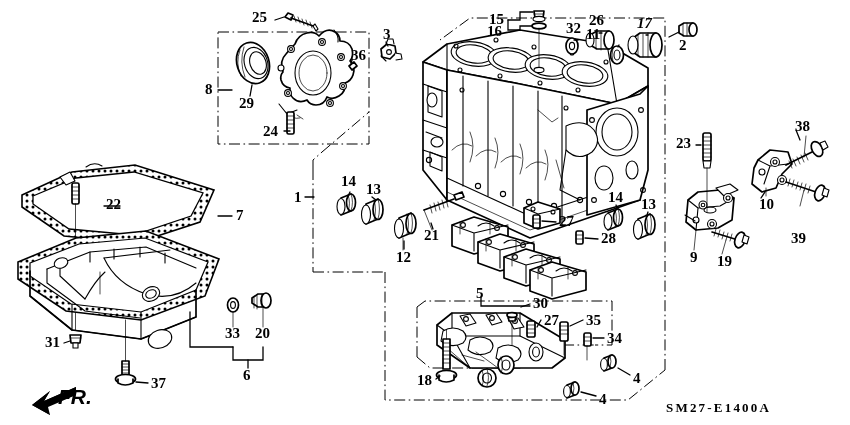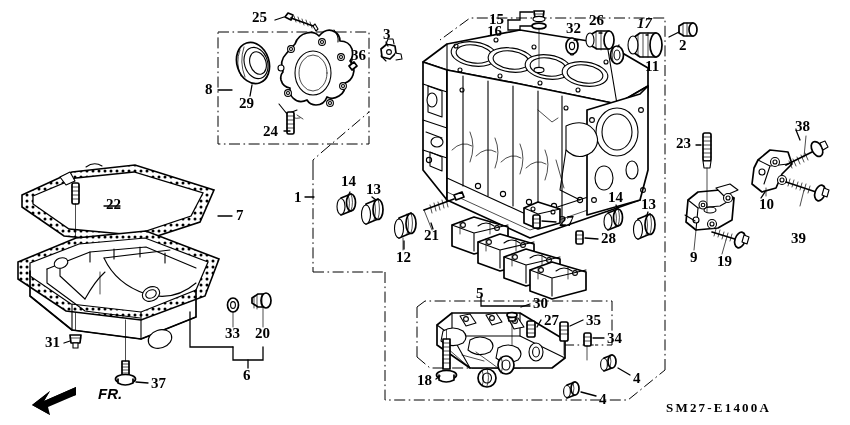--- a/index.html
+++ b/index.html
@@ -4,21 +4,21 @@
 <title>Parts Diagram</title>
 <style>
   html,body{margin:0;padding:0;background:#ffffff;}
   #stage{position:relative;width:850px;height:425px;background:#ffffff;
          font-family:"Liberation Serif",serif;overflow:hidden;}
   #art{position:absolute;left:0;top:0;width:850px;height:425px;}
   .lbl{position:absolute;font-family:"Liberation Serif",serif;font-weight:700;
        color:#000;line-height:1;white-space:nowrap;}
   .n{font-size:15px;}
   .fr{position:absolute;font-family:"Liberation Sans",sans-serif;font-weight:700;
-      font-style:italic;font-size:15px;color:#000;margin-left:40px;}
+      font-style:italic;font-size:21px;color:#000;}
   .code{position:absolute;font-family:"Liberation Serif",serif;font-weight:700;
         font-size:13px;letter-spacing:2.2px;color:#000000;}
 </style>
 </head>
 <body>
 
 <div id="stage">
 
   <svg id="art" viewBox="0 0 850 425">
     <defs>
@@ -559,21 +559,21 @@
   <div class="lbl n" style="left:679px;top:38px;">2</div>
   <div class="lbl n" style="left:383px;top:27px;">3</div>
   <div class="lbl n" style="left:633px;top:371px;">4</div>
   <div class="lbl n" style="left:599px;top:392px;">4</div>
   <div class="lbl n" style="left:476px;top:286px;">5</div>
   <div class="lbl n" style="left:243px;top:368px;">6</div>
   <div class="lbl n" style="left:236px;top:208px;">7</div>
   <div class="lbl n" style="left:205px;top:82px;">8</div>
   <div class="lbl n" style="left:690px;top:250px;">9</div>
   <div class="lbl n" style="left:759px;top:197px;">10</div>
-  <div class="lbl n" style="left:645px;top:27px;margin-top:32px;">11</div>
+  <div class="lbl n" style="left:586px;top:27px;">11</div>
   <div class="lbl n" style="left:396px;top:250px;">12</div>
   <div class="lbl n" style="left:366px;top:182px;">13</div>
   <div class="lbl n" style="left:641px;top:197px;">13</div>
   <div class="lbl n" style="left:341px;top:174px;">14</div>
   <div class="lbl n" style="left:608px;top:190px;">14</div>
   <div class="lbl n" style="left:489px;top:12px;">15</div>
   <div class="lbl n" style="left:487px;top:24px;">16</div>
   <div class="lbl n" style="left:637px;top:16px;font-style:italic;">17</div>
   <div class="lbl n" style="left:417px;top:373px;">18</div>
   <div class="lbl n" style="left:717px;top:254px;">19</div>

